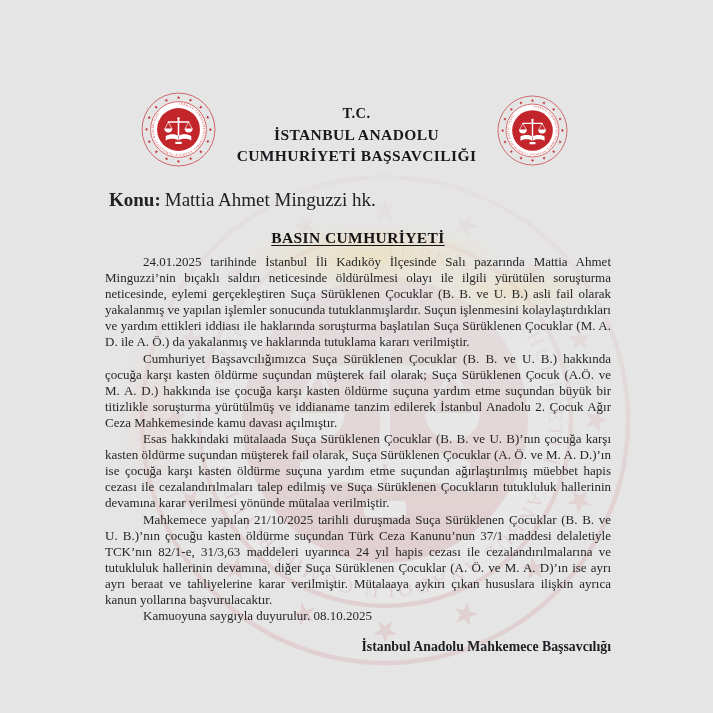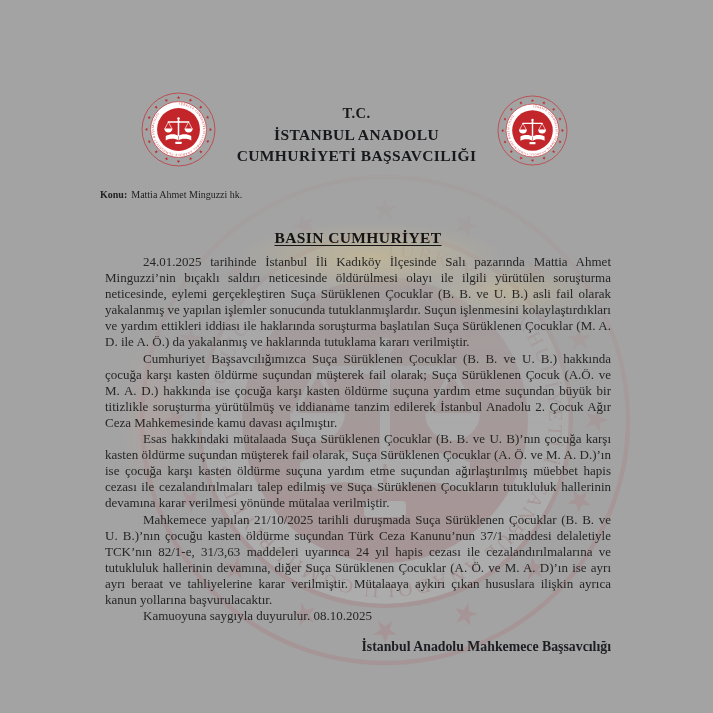--- a/index.html
+++ b/index.html
@@ -2,21 +2,21 @@
 <html><head>
 <meta charset="utf-8">
 <style>
   html,body{margin:0;padding:0;}
   body{
     width:713px;height:713px;overflow:hidden;position:relative;
     background:#ffffff;
     font-family:"Liberation Serif","DejaVu Serif",serif;
     -webkit-font-smoothing:antialiased;
   }
-  .page{position:absolute;inset:0;background:#a3a3a3;padding-left:44px;}
+  .page{position:absolute;inset:0;background:#e5e5e5;padding-left:44px;}
 
   
   .haze{position:absolute;pointer-events:none;}
   .haze-1{left:235px;top:222px;width:270px;height:70px;
     background:radial-gradient(ellipse at center,rgba(247,214,120,.30),rgba(247,214,120,0) 70%);}
   .haze-2{left:420px;top:262px;width:180px;height:56px;
     background:radial-gradient(ellipse at center,rgba(247,214,120,.22),rgba(247,214,120,0) 70%);}
   .haze-3{left:118px;top:330px;width:70px;height:170px;
     background:radial-gradient(ellipse at center,rgba(240,170,150,.14),rgba(240,170,150,0) 70%);}
 
@@ -32,21 +32,21 @@
   .seal-left{left:141px;top:92px;width:75px;height:75px;}
   .seal-right{right:145px;top:95px;width:71px;height:71px;}
 
   .org-block{
     position:absolute;top:103px;left:228px;right:228px;
     text-align:center;font-weight:bold;color:#17191c;
     font-size:15.5px;line-height:21px;letter-spacing:.4px;
   }
   .org-line1{font-size:14.5px;}
 
-  .subject-line{position:absolute;top:189px;left:100px;font-size:10px;color:#222;}
+  .subject-line{position:absolute;top:189px;left:109px;font-size:19px;color:#222;}
   .subject-label{font-weight:bold;margin-right:4px;}
 
   .doc-main{position:absolute;top:229px;left:105px;width:506px;}
   .doc-title{
     margin:0 0 7px 0;text-align:center;color:#141414;
     font-size:15.5px;font-weight:bold;letter-spacing:.4px;
     text-decoration:underline;text-underline-offset:2px;
   }
   .doc-main p{
     margin:0;text-align:justify;text-indent:38px;
@@ -132,21 +132,21 @@
 
   <svg class="seal seal-right" viewBox="0 0 100 100">
     <use href="#seal"></use>
   </svg>
 
   <div class="subject-line">
     <span class="subject-label">Konu:</span><span class="subject-value">Mattia Ahmet Minguzzi hk.</span>
   </div>
 
   <main class="doc-main">
-    <h1 class="doc-title">BASIN CUMHURİYET</h1>
+    <h1 class="doc-title">BASIN CUMHURİYETİ</h1>
     <p>24.01.2025 tarihinde İstanbul İli Kadıköy İlçesinde Salı pazarında Mattia Ahmet Minguzzi’nin bıçaklı saldırı neticesinde öldürülmesi olayı ile ilgili yürütülen soruşturma neticesinde, eylemi gerçekleştiren Suça Sürüklenen Çocuklar (B. B. ve U. B.) asli fail olarak yakalanmış ve yapılan işlemler sonucunda tutuklanmışlardır. Suçun işlenmesini kolaylaştırdıkları ve yardım ettikleri iddiası ile haklarında soruşturma başlatılan Suça Sürüklenen Çocuklar (M. A. D. ile A. Ö.) da yakalanmış ve haklarında tutuklama kararı verilmiştir.</p>
     <p>Cumhuriyet Başsavcılığımızca Suça Sürüklenen Çocuklar (B. B. ve U. B.) hakkında çocuğa karşı kasten öldürme suçundan müşterek fail olarak; Suça Sürüklenen Çocuk (A.Ö. ve M. A. D.) hakkında ise çocuğa karşı kasten öldürme suçuna yardım etme suçundan büyük bir titizlikle soruşturma yürütülmüş ve iddianame tanzim edilerek İstanbul Anadolu 2. Çocuk Ağır Ceza Mahkemesinde kamu davası açılmıştır.</p>
     <p>Esas hakkındaki mütalaada Suça Sürüklenen Çocuklar (B. B. ve U. B)’nın çocuğa karşı kasten öldürme suçundan müşterek fail olarak, Suça Sürüklenen Çocuklar (A. Ö. ve M. A. D.)’ın ise çocuğa karşı kasten öldürme suçuna yardım etme suçundan ağırlaştırılmış müebbet hapis cezası ile cezalandırılmaları talep edilmiş ve Suça Sürüklenen Çocukların tutukluluk hallerinin devamına karar verilmesi yönünde mütalaa verilmiştir.</p>
     <p>Mahkemece yapılan 21/10/2025 tarihli duruşmada Suça Sürüklenen Çocuklar (B. B. ve U. B.)’nın çocuğu kasten öldürme suçundan Türk Ceza Kanunu’nun 37/1 maddesi delaletiyle TCK’nın 82/1-e, 31/3,63 maddeleri uyarınca 24 yıl hapis cezası ile cezalandırılmalarına ve tutukluluk hallerinin devamına, diğer Suça Sürüklenen Çocuklar (A. Ö. ve M. A. D)’ın ise ayrı ayrı beraat ve tahliyelerine karar verilmiştir. Mütalaaya aykırı çıkan hususlara ilişkin ayrıca kanun yollarına başvurulacaktır.</p>
     <p class="closing">Kamuoyuna saygıyla duyurulur. 08.10.2025</p>
     <div class="signature">İstanbul Anadolu Mahkemece Başsavcılığı</div>
   </main>
 
 </div>
 

